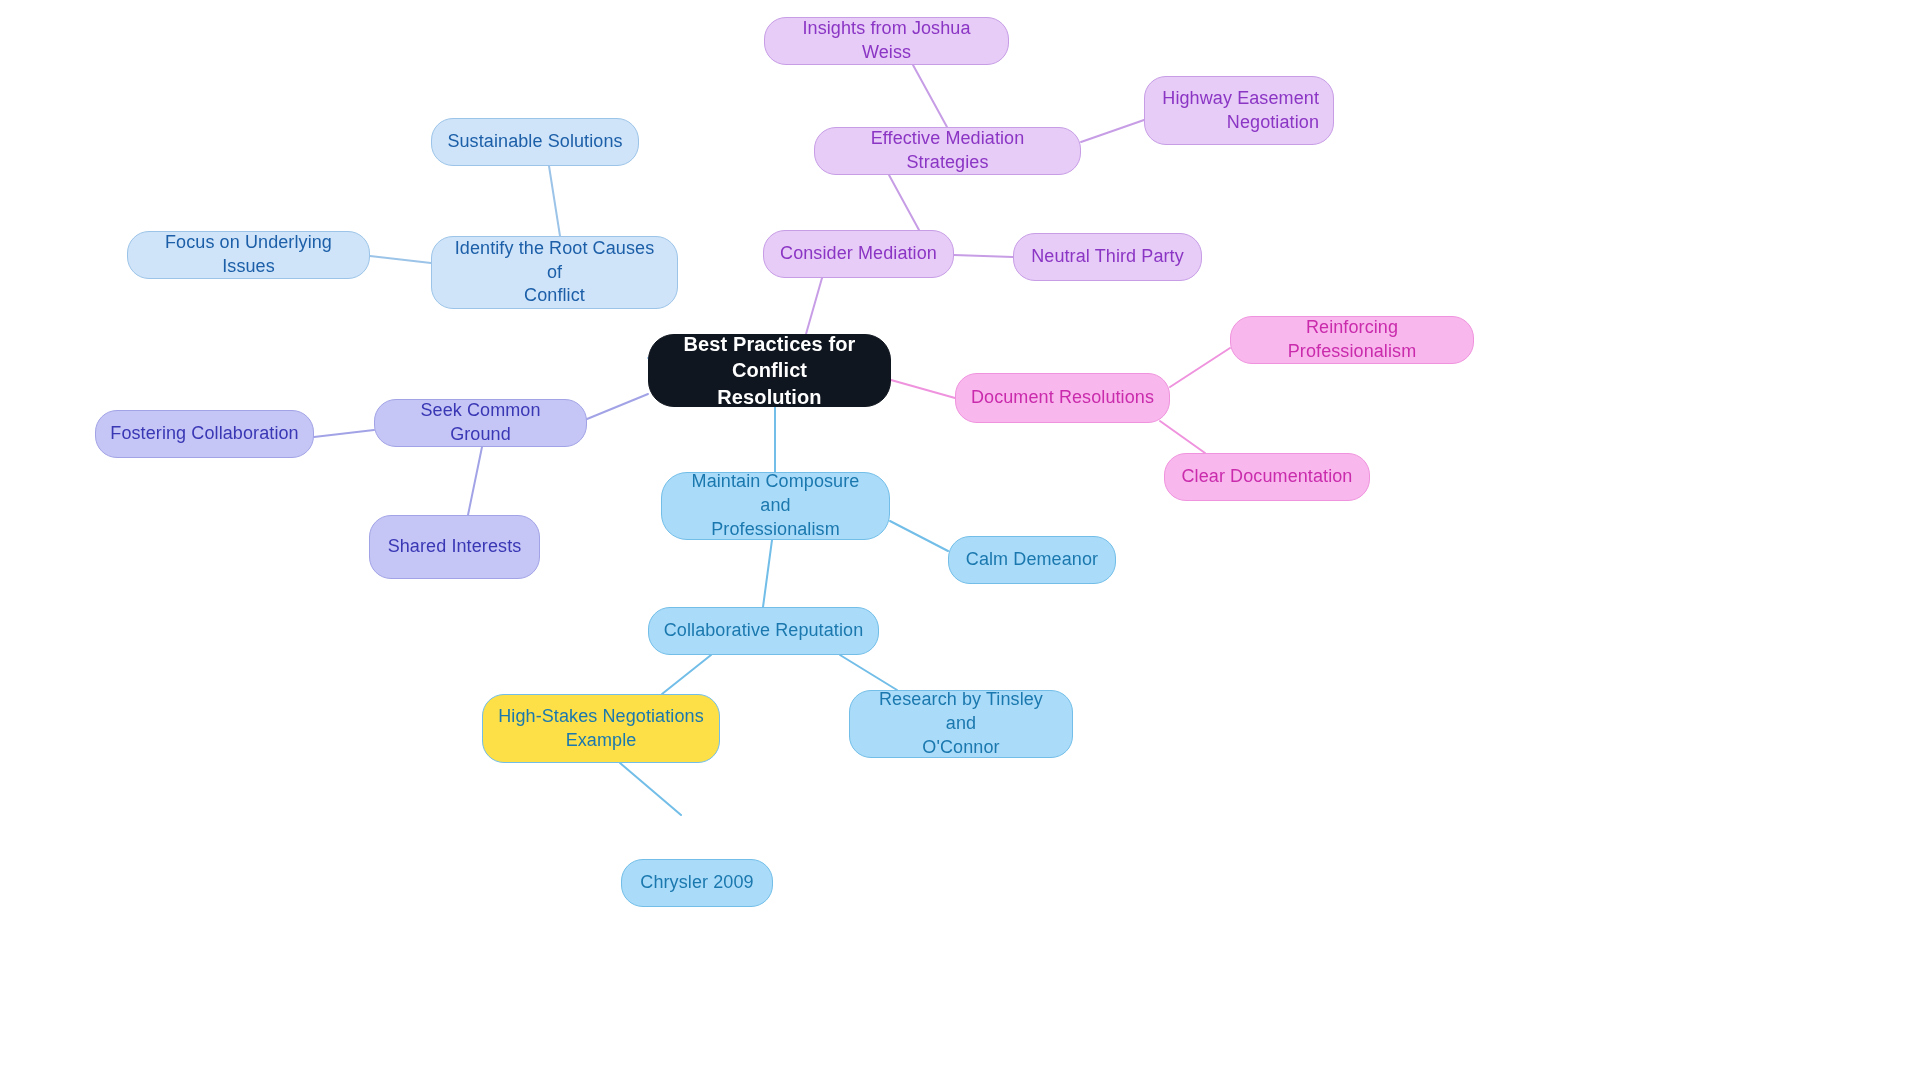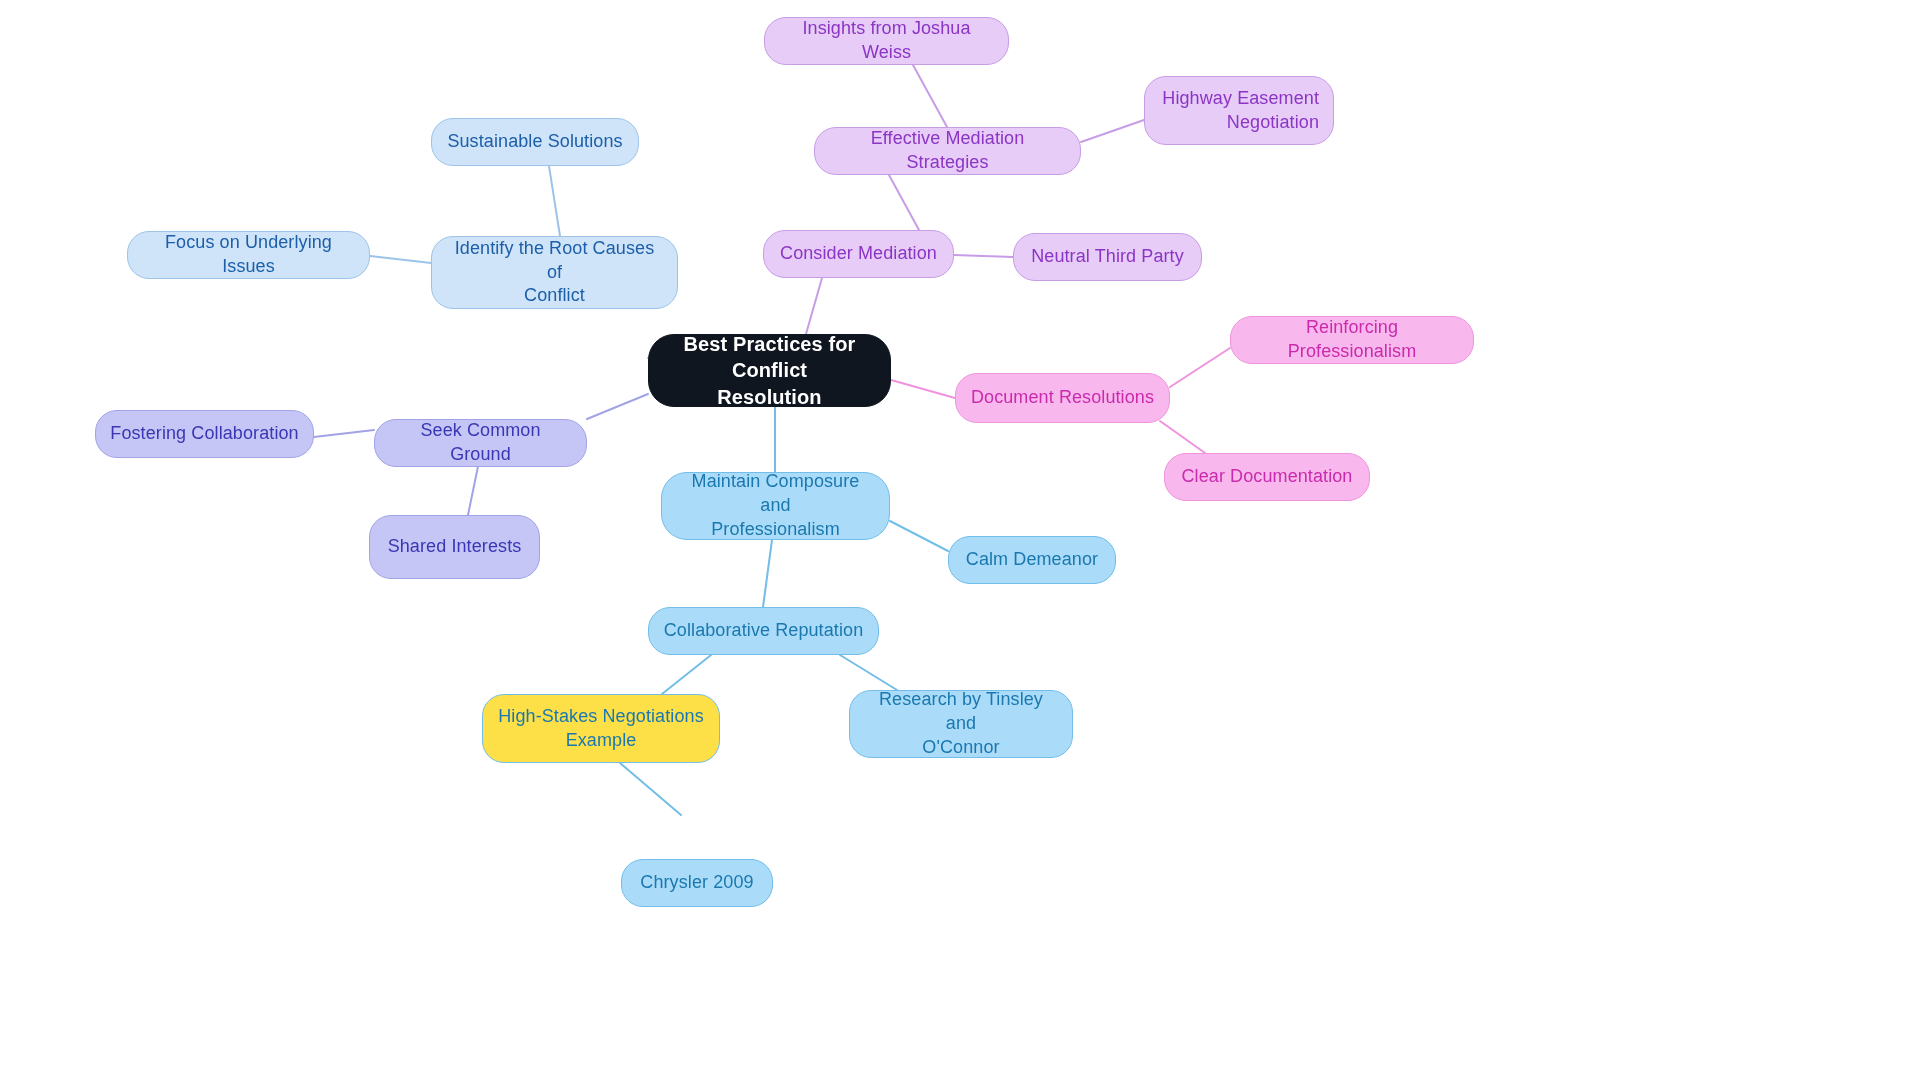--- a/index.html
+++ b/index.html
@@ -106,21 +106,21 @@
     </div>
     <div class="node" style="left: 955px; top: 373px; width: 215px; height: 50px; background: rgb(249, 184, 237); color: rgb(201, 43, 172); border-color: rgb(239, 147, 222); font-size: 18px;">
       <span class="label">Document Resolutions</span>
     </div>
     <div class="node" style="left: 1230px; top: 316px; width: 244px; height: 48px; background: rgb(249, 184, 237); color: rgb(201, 43, 172); border-color: rgb(239, 147, 222); font-size: 18px;">
       <span class="label">Reinforcing Professionalism</span>
     </div>
     <div class="node" style="left: 1164px; top: 453px; width: 206px; height: 48px; background: rgb(249, 184, 237); color: rgb(201, 43, 172); border-color: rgb(239, 147, 222); font-size: 18px;">
       <span class="label">Clear Documentation</span>
     </div>
-    <div class="node" style="left: 374px; top: 399px; width: 213px; height: 48px; background: rgb(197, 198, 245); color: rgb(58, 55, 181); border-color: rgb(162, 163, 230); font-size: 18px; margin-top: 20px;">
+    <div class="node" style="left: 374px; top: 399px; width: 213px; height: 48px; background: rgb(197, 198, 245); color: rgb(58, 55, 181); border-color: rgb(162, 163, 230); font-size: 18px;">
       <span class="label">Seek Common Ground</span>
     </div>
     <div class="node" style="left: 95px; top: 410px; width: 219px; height: 48px; background: rgb(197, 198, 245); color: rgb(58, 55, 181); border-color: rgb(162, 163, 230); font-size: 18px;">
       <span class="label">Fostering Collaboration</span>
     </div>
     <div class="node" style="left: 369px; top: 515px; width: 171px; height: 64px; background: rgb(197, 198, 245); color: rgb(58, 55, 181); border-color: rgb(162, 163, 230); font-size: 18px;">
       <span class="label">Shared Interests</span>
     </div>
     <div class="node" style="left: 661px; top: 472px; width: 229px; height: 68px; background: rgb(170, 220, 250); color: rgb(27, 120, 174); border-color: rgb(114, 190, 232); font-size: 18px; border-radius: 26px;">
       <span class="label">Maintain Composure and

